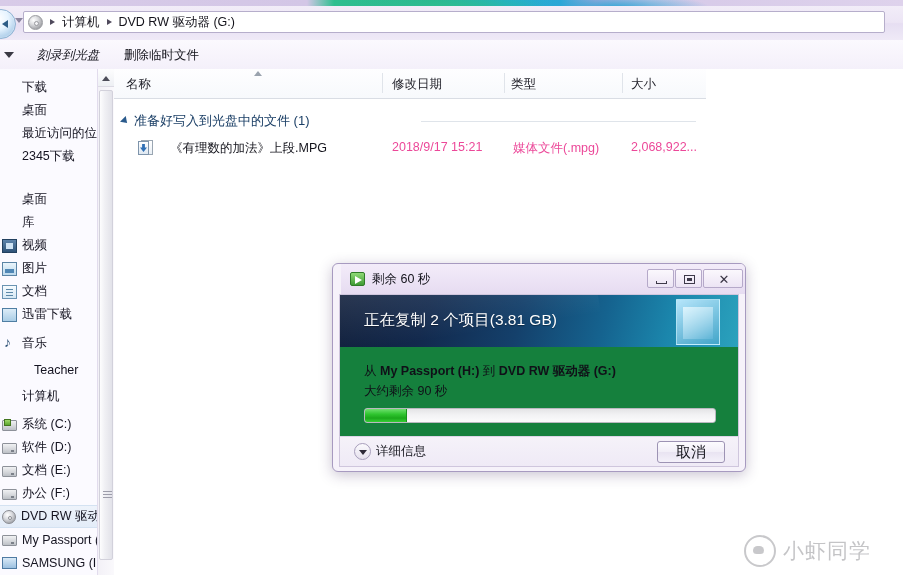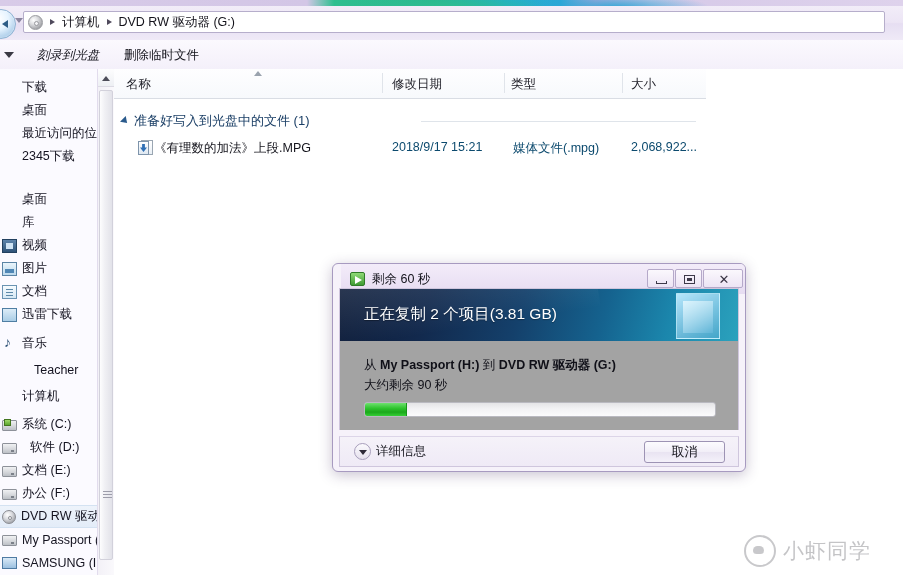--- a/index.html
+++ b/index.html
@@ -402,21 +402,21 @@
     background: #2f6fb5;
     clip-path: polygon(30% 0, 70% 0, 70% 45%, 100% 45%, 50% 100%, 0 45%, 30% 45%);
   }
   .cell {
     position: absolute;
     top: 5px;
     font-size: 12.5px;
     color: #14141c;
     white-space: nowrap;
   }
-  .cell.muted { color: #0c4a6e; }
+  .cell.muted { color: #ec4899; }
 
   
   .dialog {
     position: absolute;
     left: 332px; top: 263px;
     width: 414px; height: 209px;
     background: #f6f2fa;
     border: 1px solid #a79ac0;
     border-radius: 6px;
     box-shadow: 0 3px 14px rgba(60,40,90,.28);
@@ -486,23 +486,23 @@
     width: 12px; height: 11px;
     color: #3a3545;
     font-size: 13px;
     line-height: 11px;
     text-align: center;
     font-family: "DejaVu Sans", sans-serif;
   }
 
   .dlg-body {
     position: absolute;
-    left: 6px; top: 24px;
+    left: 6px; top: 30px;
     width: 400px; height: 142px;
-    background: #a3a3a3;
+    background: #15803d;
     border: 1px solid #cfc6dd;
     border-bottom: none;
     box-sizing: border-box;
     overflow: hidden;
   }
   .banner {
     position: absolute;
     left: 0; top: 0;
     width: 398px; height: 52px;
     background: linear-gradient(105deg, #0e1d3a 0%, #12294d 22%, #14406b 45%, #15638f 66%, #1b86ac 82%, #2ba2bd 100%);
@@ -602,26 +602,26 @@
     border-right: 4px solid transparent;
     border-top: 5px solid #2e2a38;
   }
   .dt-label {
     font-size: 12.5px;
     color: #12121a;
   }
   .cancel-btn {
     position: absolute;
     right: 13px; top: 4px;
-    width: 81px; height: 22px;
+    width: 68px; height: 22px;
     background: linear-gradient(to bottom, #fcfbfe 0%, #f2eff8 48%, #e9e4f2 52%, #f4f1fa 100%);
     border: 1px solid #9d93b4;
     border-radius: 3px;
     box-sizing: border-box;
-    font-size: 13px;
+    font-size: 15px;
     color: #12121a;
     display: flex;
     align-items: center;
     justify-content: center;
   }
 
   
   .watermark {
     position: absolute;
     left: 744px; top: 531px;
@@ -729,21 +729,21 @@
         <span>Teacher</span>
       </div>
       <div class="nav-item" style="top: 316px;">
         <span class="nav-ico none"></span>
         <span>计算机</span>
       </div>
       <div class="nav-item" style="top: 344px;">
         <span class="nav-ico ico-sysdrive"></span>
         <span>系统 (C:)</span>
       </div>
-      <div class="nav-item" style="top: 367px; gap: 8px;">
+      <div class="nav-item" style="top: 367px;">
         <span class="nav-ico ico-drive"></span>
         <span>软件 (D:)</span>
       </div>
       <div class="nav-item" style="top: 390px;">
         <span class="nav-ico ico-drive"></span>
         <span>文档 (E:)</span>
       </div>
       <div class="nav-item" style="top: 413px;">
         <span class="nav-ico ico-drive"></span>
         <span>办公 (F:)</span>
@@ -787,21 +787,21 @@
       <span class="group-label">准备好写入到光盘中的文件 (1)</span>
     </div>
     <div class="group-rule"></div>
 
     <div class="file-row">
       <div class="file-icon">
         <div class="fi-page"></div>
         <div class="fi-page2"></div>
         <div class="fi-arrow"></div>
       </div>
-      <span class="cell" style="left:40px;">《有理数的加法》上段.MPG</span>
+      <span class="cell" style="left:56px;">《有理数的加法》上段.MPG</span>
       <span class="cell muted" style="left:278px;">2018/9/17 15:21</span>
       <span class="cell muted" style="left:399px;">媒体文件(.mpg)</span>
       <span class="cell muted" style="left:517px;">2,068,922...</span>
     </div>
   </div>
 </div>
 
 <div class="dialog">
   <div class="dlg-titlebar">
     <div class="dlg-icon"></div>

